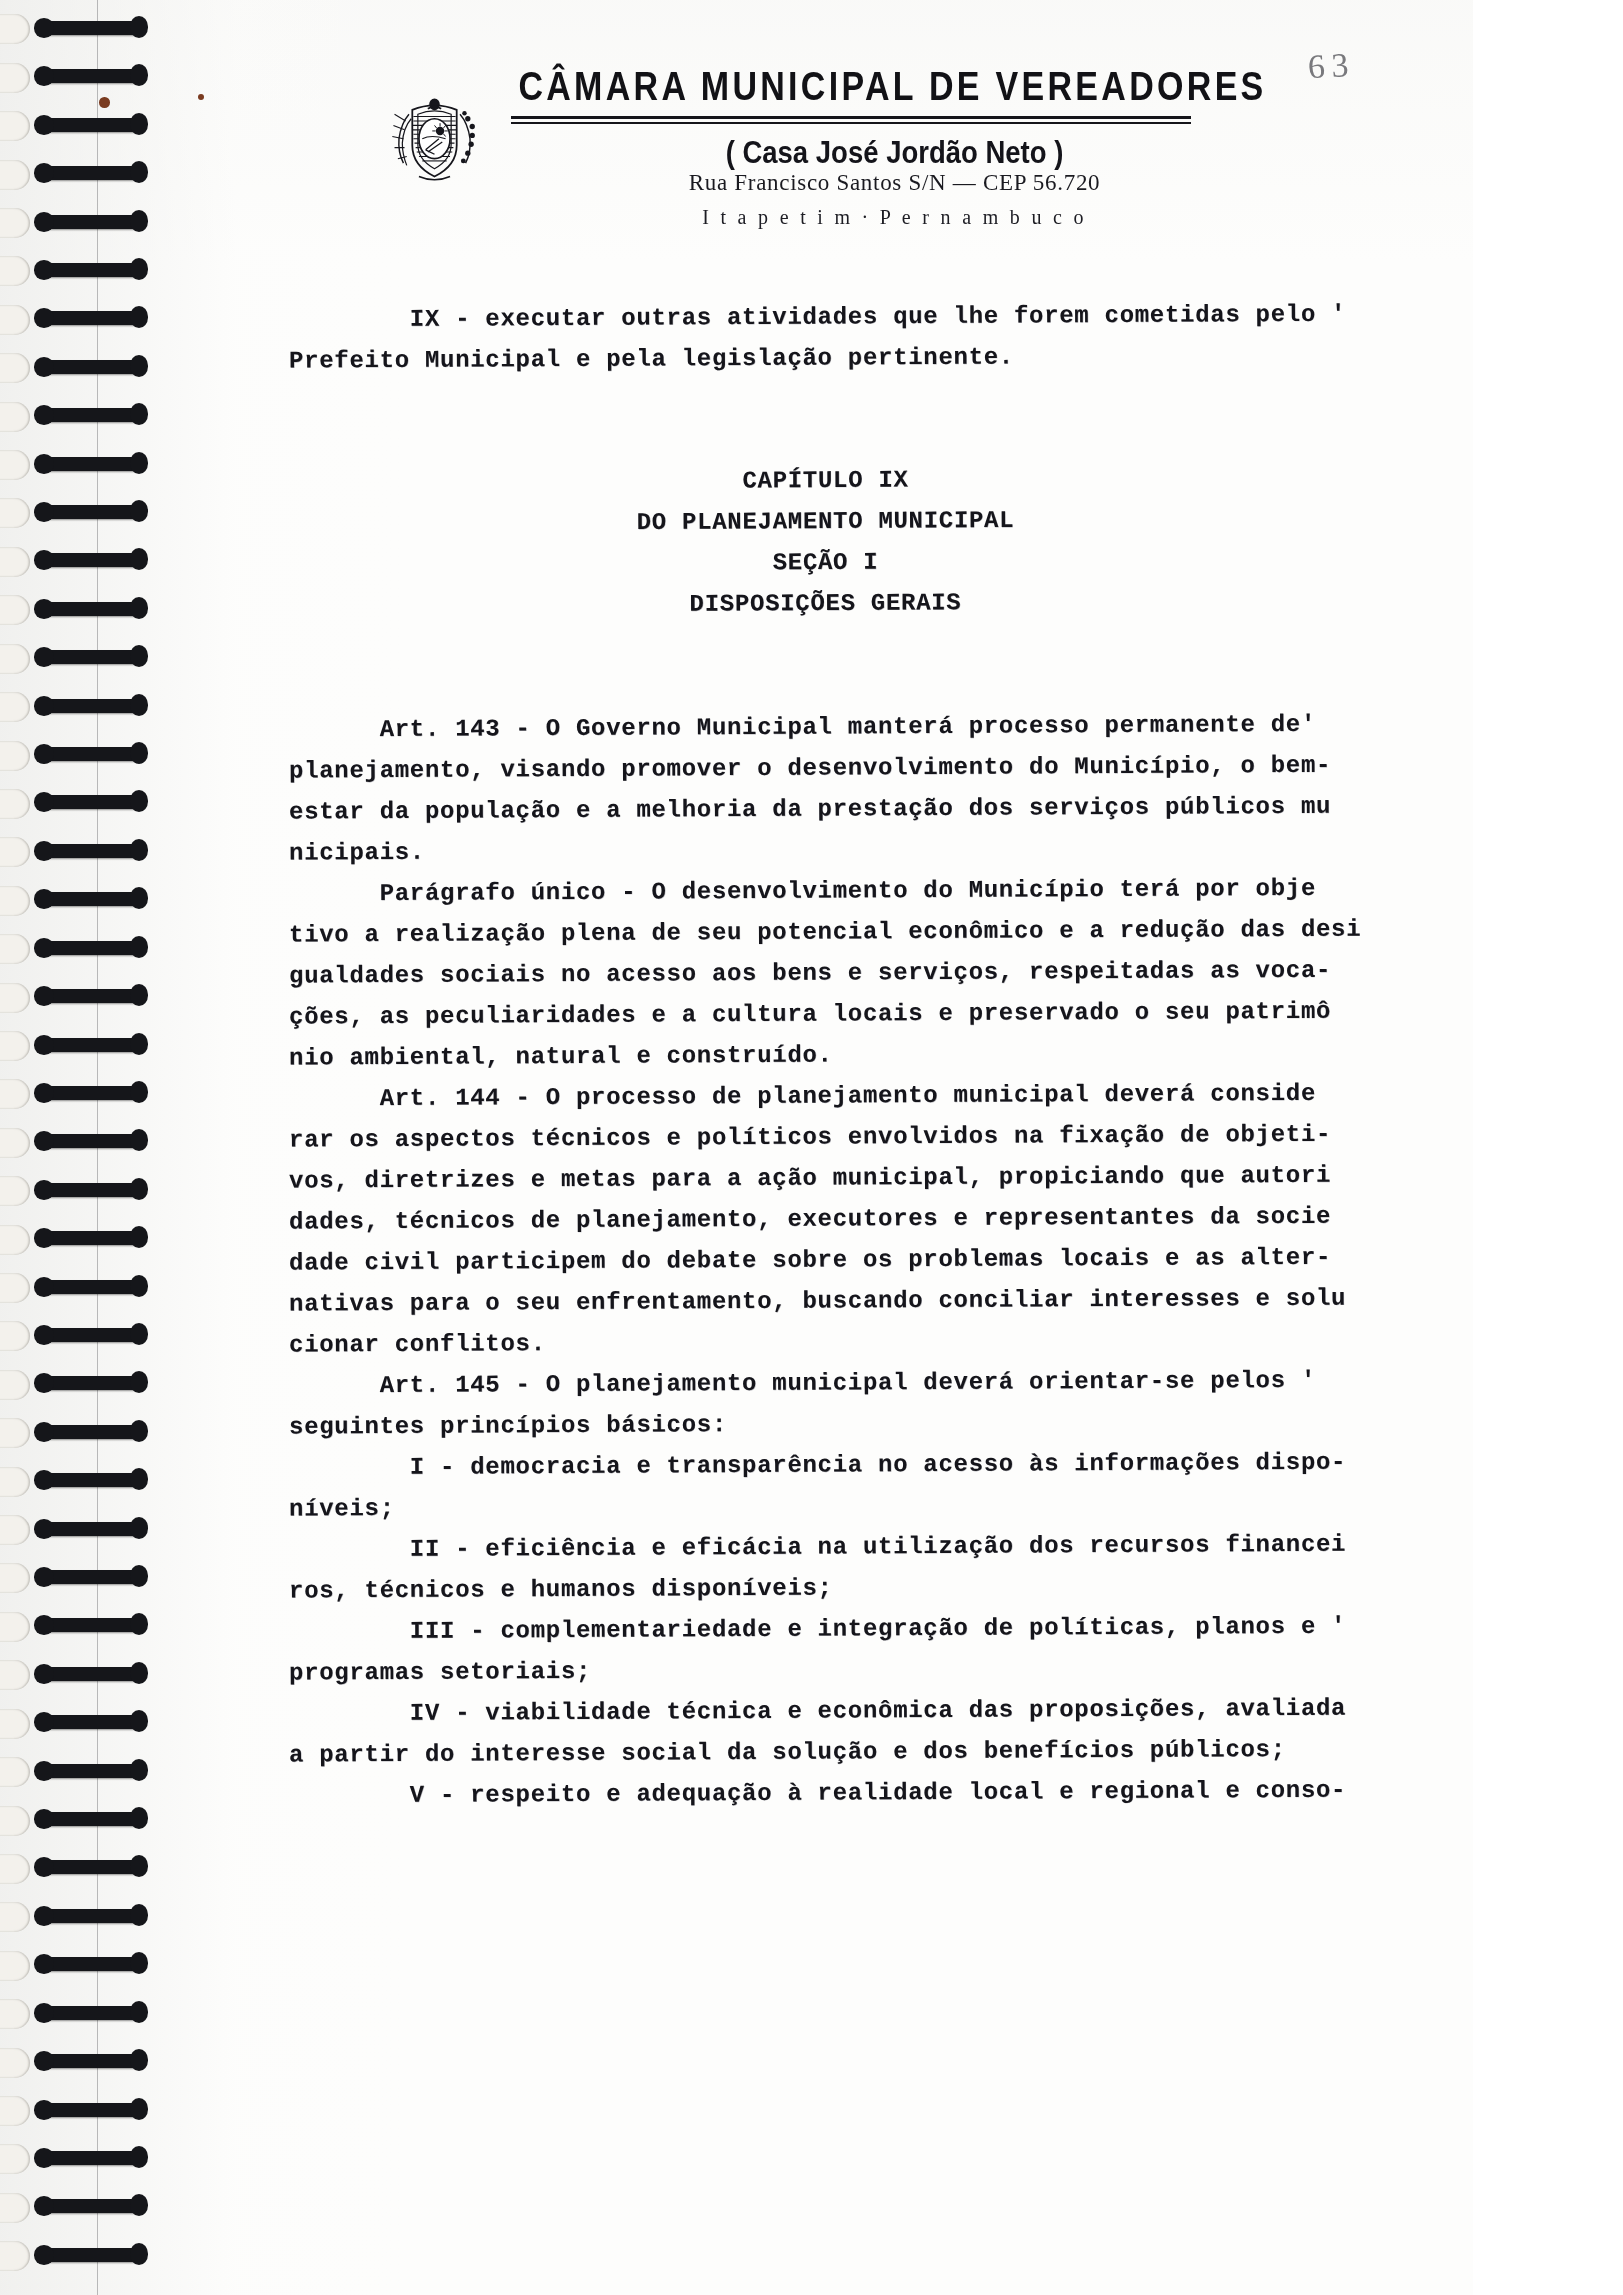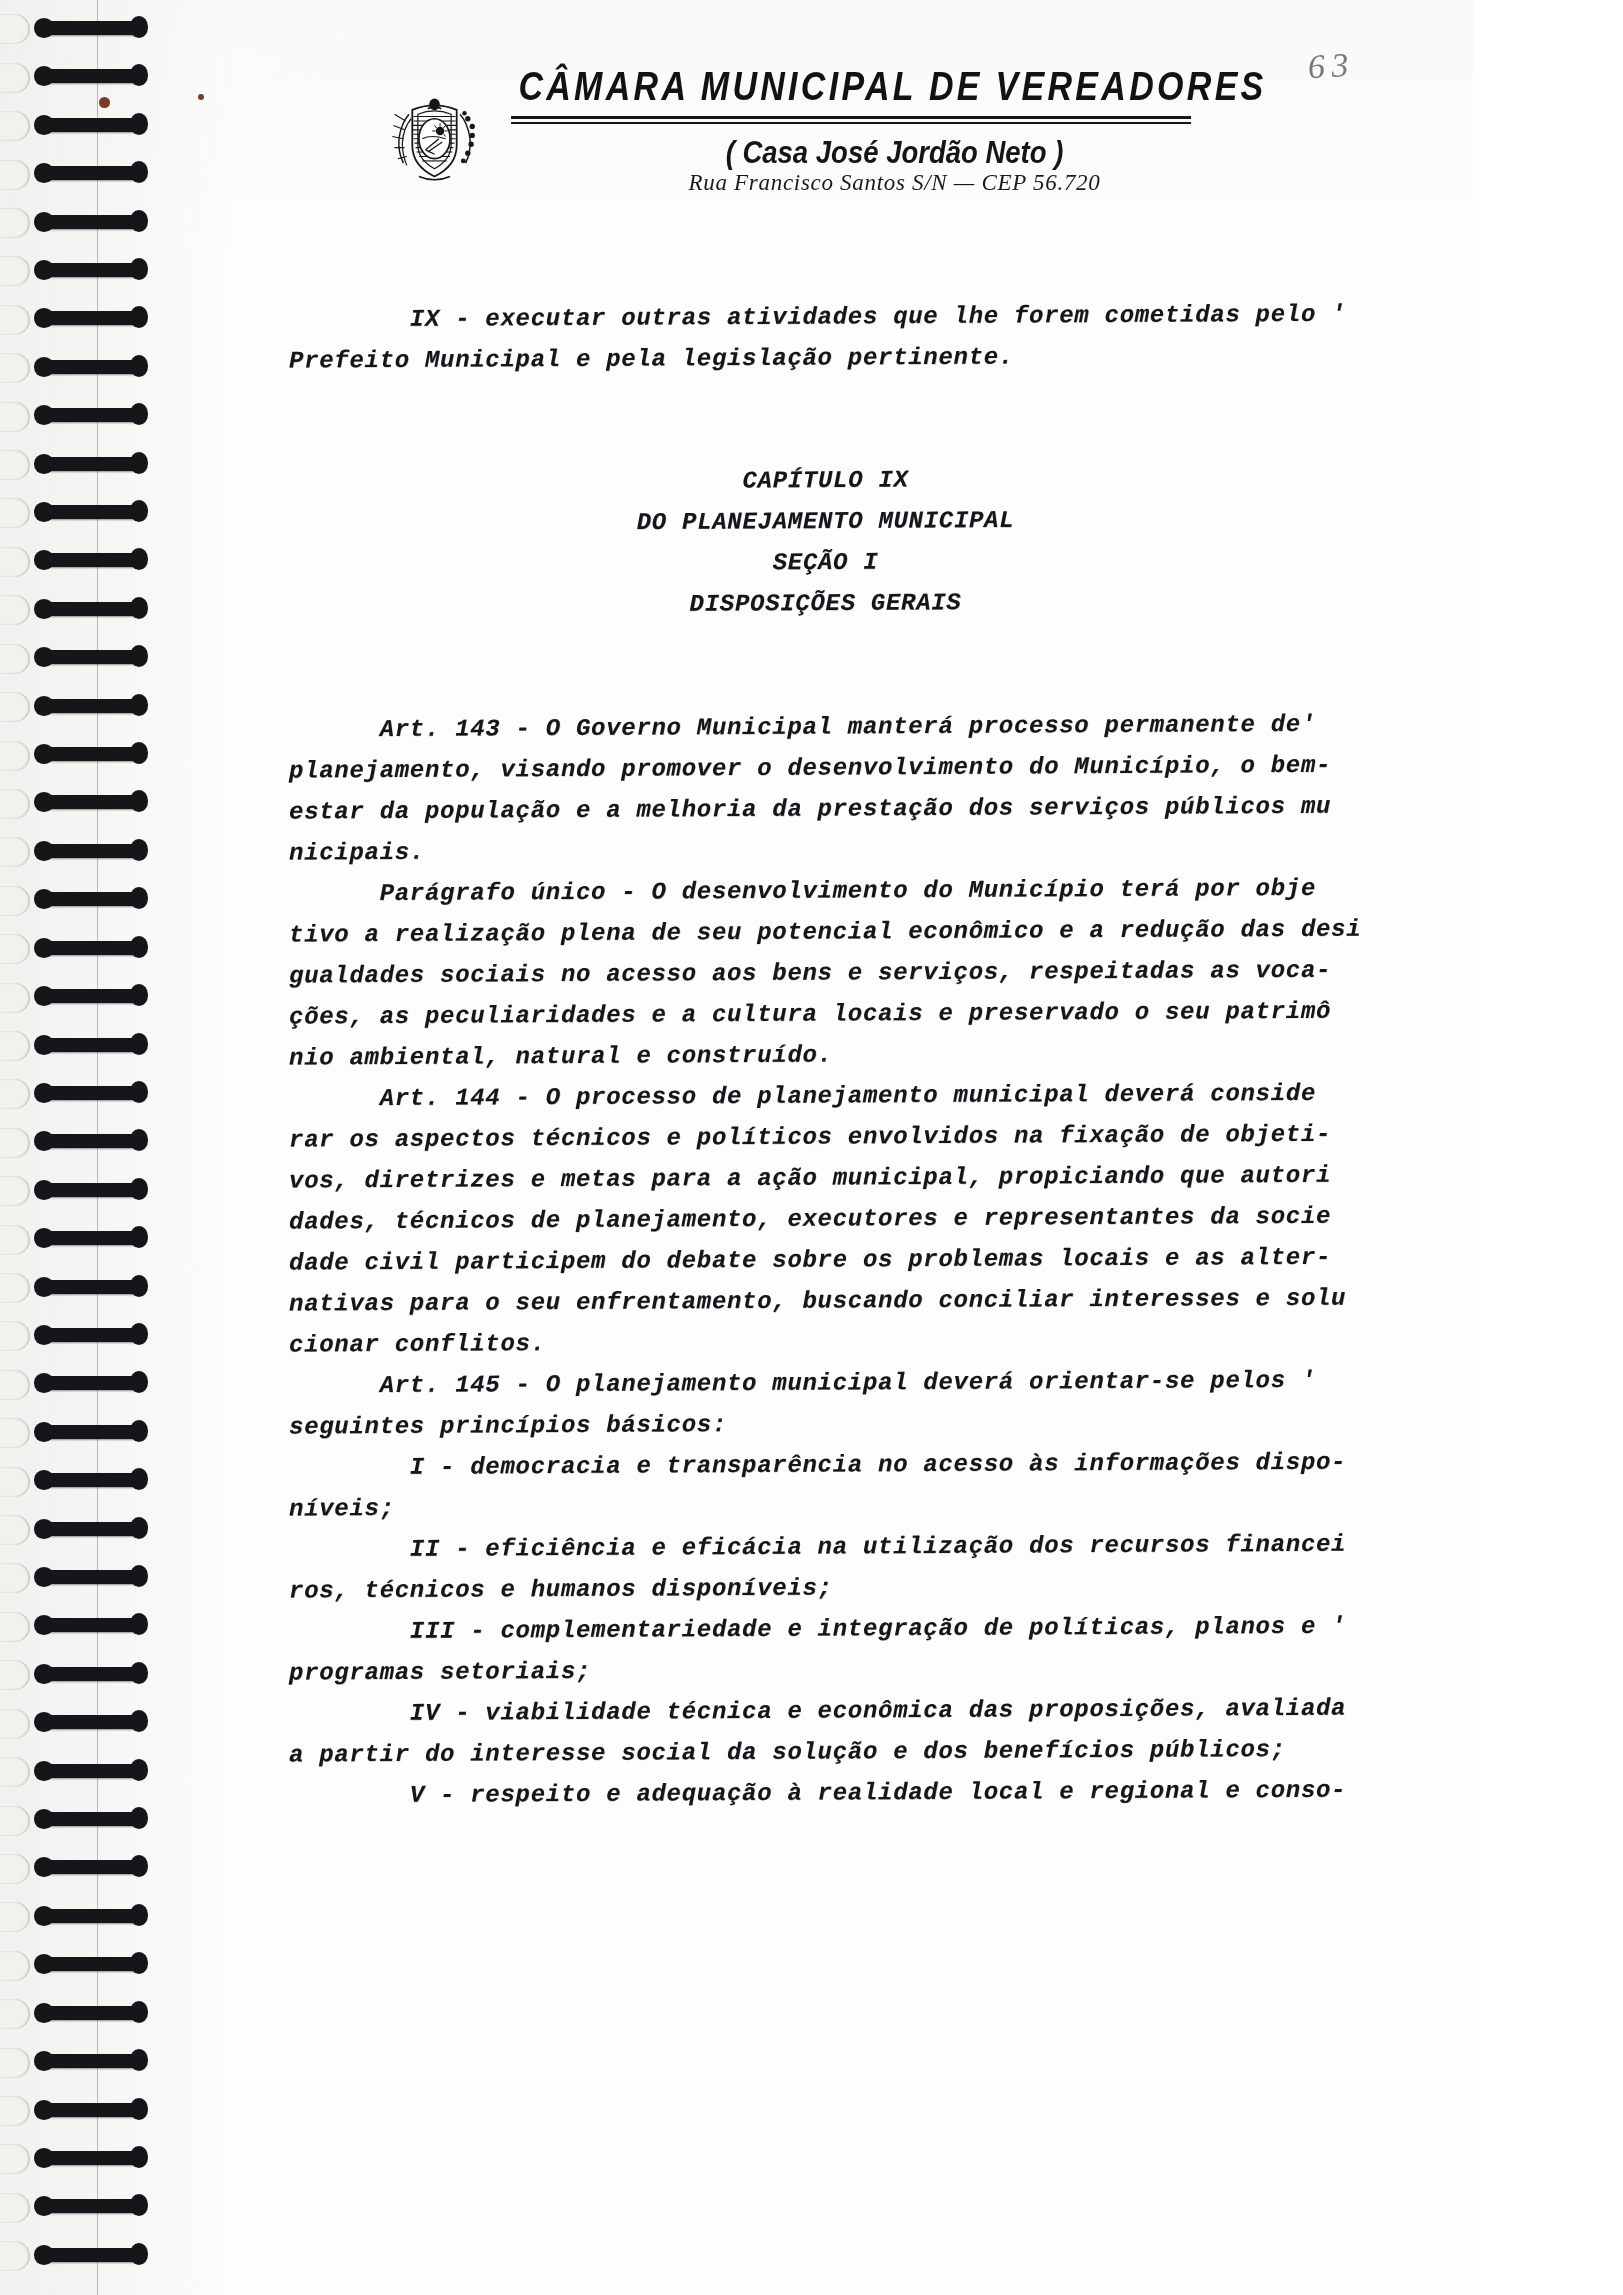--- a/index.html
+++ b/index.html
@@ -12,21 +12,20 @@
     position: relative;
     width: 1473px;
     height: 2295px;
     background: #fdfdfc;
     overflow: hidden;
     font-family: "Liberation Mono", "DejaVu Sans Mono", monospace;
     
     background-image:
       linear-gradient(to right, rgba(238,238,236,0.85) 0px, rgba(252,252,251,0.25) 236px, rgba(255,255,255,0) 406px),
       linear-gradient(to bottom, rgba(247,247,245,0.6), rgba(255,255,255,0) 262px);
-    font-style: italic;
   }
 
   
   #binding {
     position: absolute;
     left: 0; top: 0;
     width: 196px;
     height: 2295px;
   }
   .punch-hole {
@@ -314,20 +313,21 @@
         </g>
 
         <path d="M36 86 Q50 92 64 86" stroke-width="1.4"></path>
       </g>
     </svg>
 
     <div id="org-title">CÂMARA   MUNICIPAL   DE   VEREADORES</div>
     <div id="rule-double"></div>
     <div id="org-subtitle">( Casa José Jordão Neto )</div>
     <div id="org-address">Rua Francisco Santos S/N   —   CEP  56.720</div>
+    <div id="org-city">I t a p e t i m  ·  P e r n a m b u c o</div>
   </div>
 
   <div id="page-number">63</div>
 
   <div id="body-text">
       <div class="tl">        IX - executar outras atividades que lhe forem cometidas pelo '</div>
       <div class="tl">Prefeito Municipal e pela legislação pertinente.</div>
       <div class="tl blank">&nbsp;</div>
       <div class="tl blank">&nbsp;</div>
       <div class="tl ctr">CAPÍTULO IX</div>

